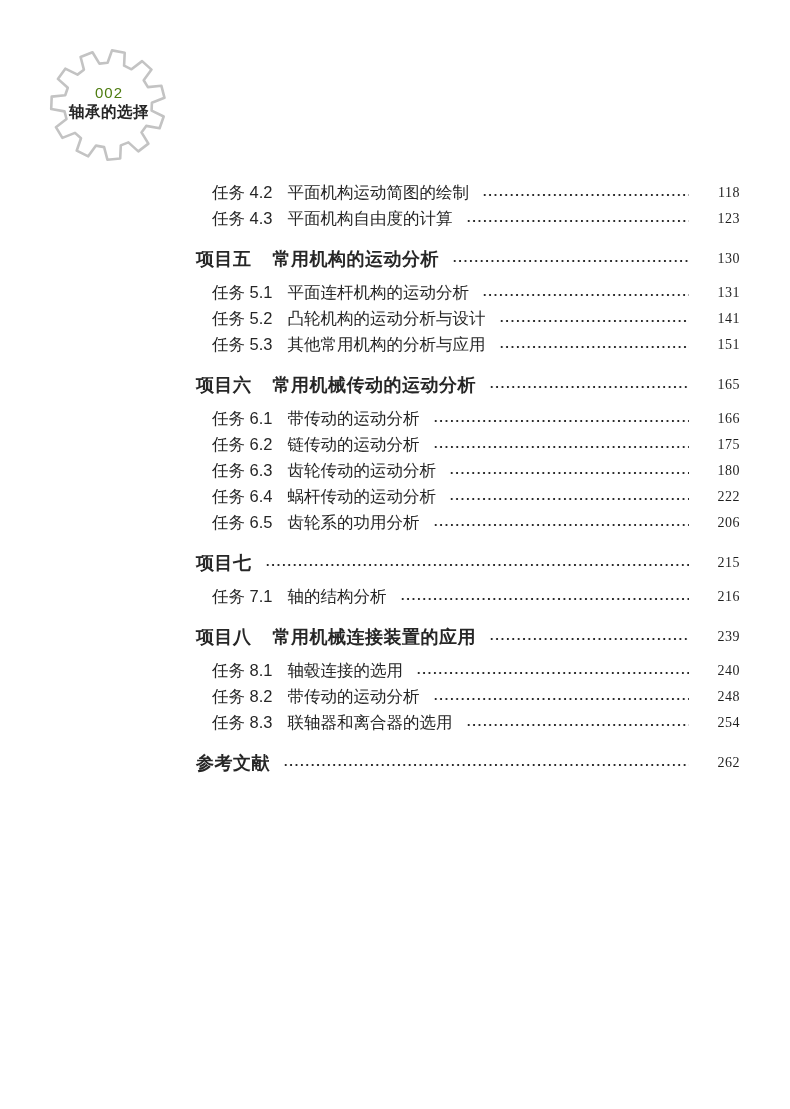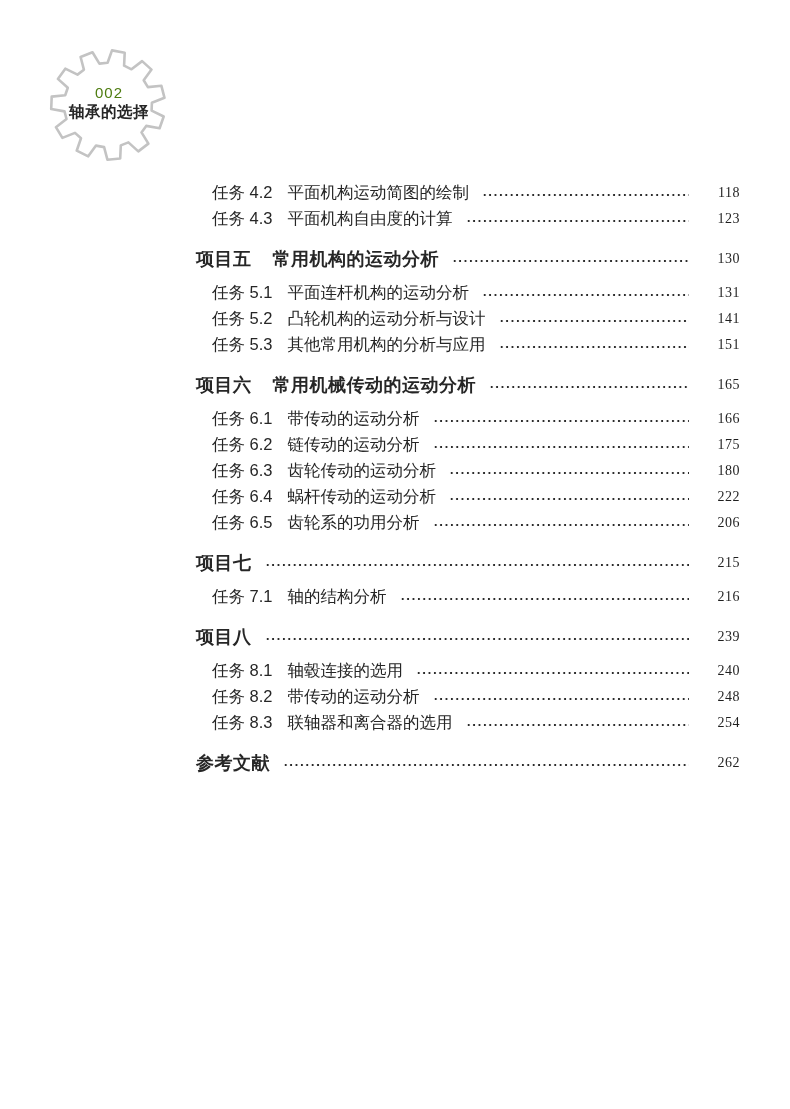--- a/index.html
+++ b/index.html
@@ -190,20 +190,21 @@
   </div>
   <div class="row task">
     <span class="lbl">任务 7.1</span>
     <span class="ttl">轴的结构分析</span>
     <span class="leader"></span>
     <span class="pg">216</span>
   </div>
 
   <div class="row project">
     <span class="lbl">项目八</span>
+    <span class="ttl">常用机械连接装置的应用</span>
     <span class="leader"></span>
     <span class="pg">239</span>
   </div>
   <div class="row task">
     <span class="lbl">任务 8.1</span>
     <span class="ttl">轴毂连接的选用</span>
     <span class="leader"></span>
     <span class="pg">240</span>
   </div>
   <div class="row task">

